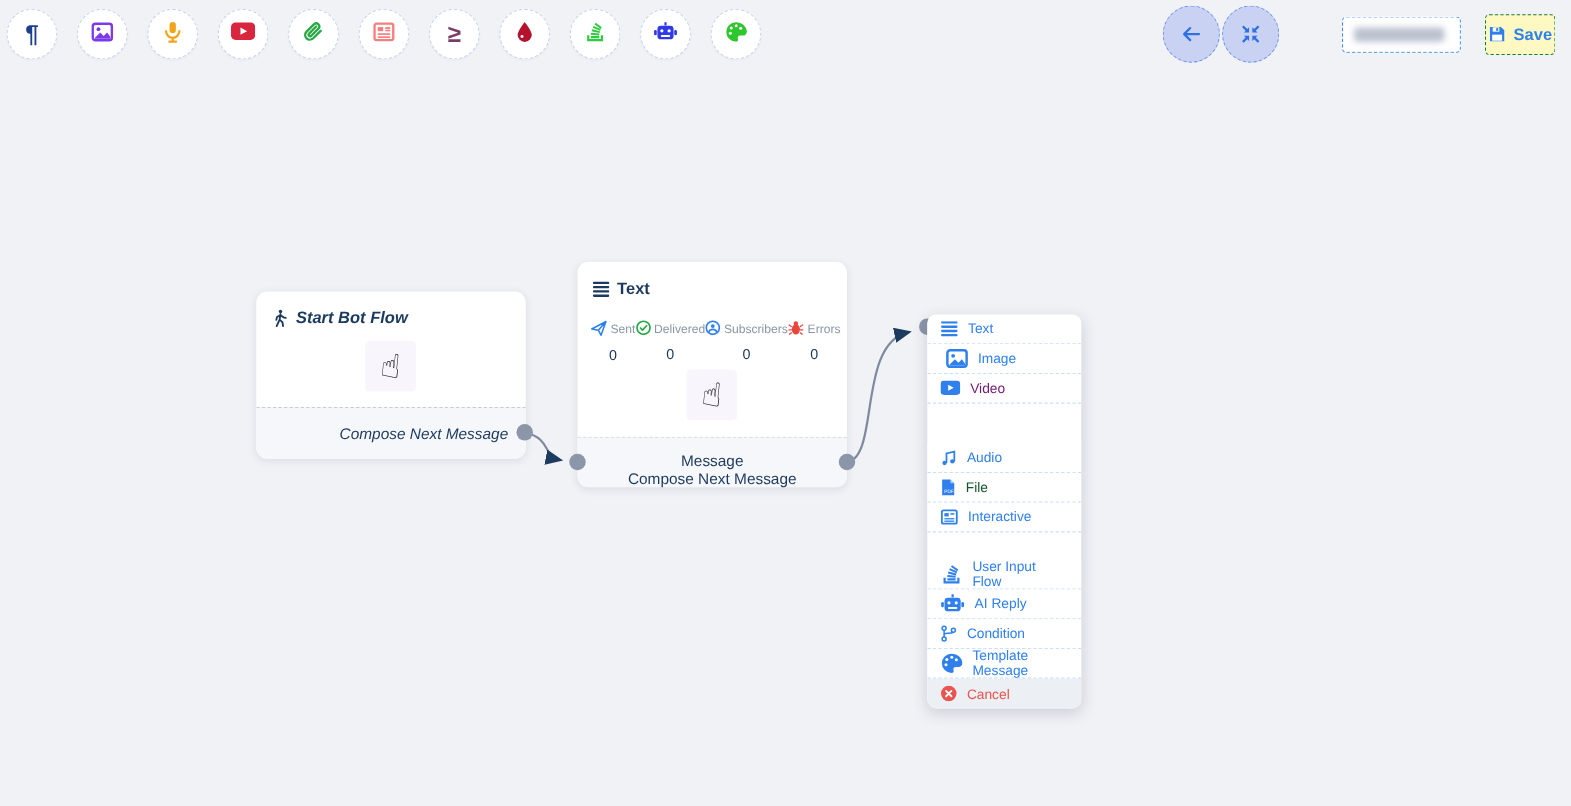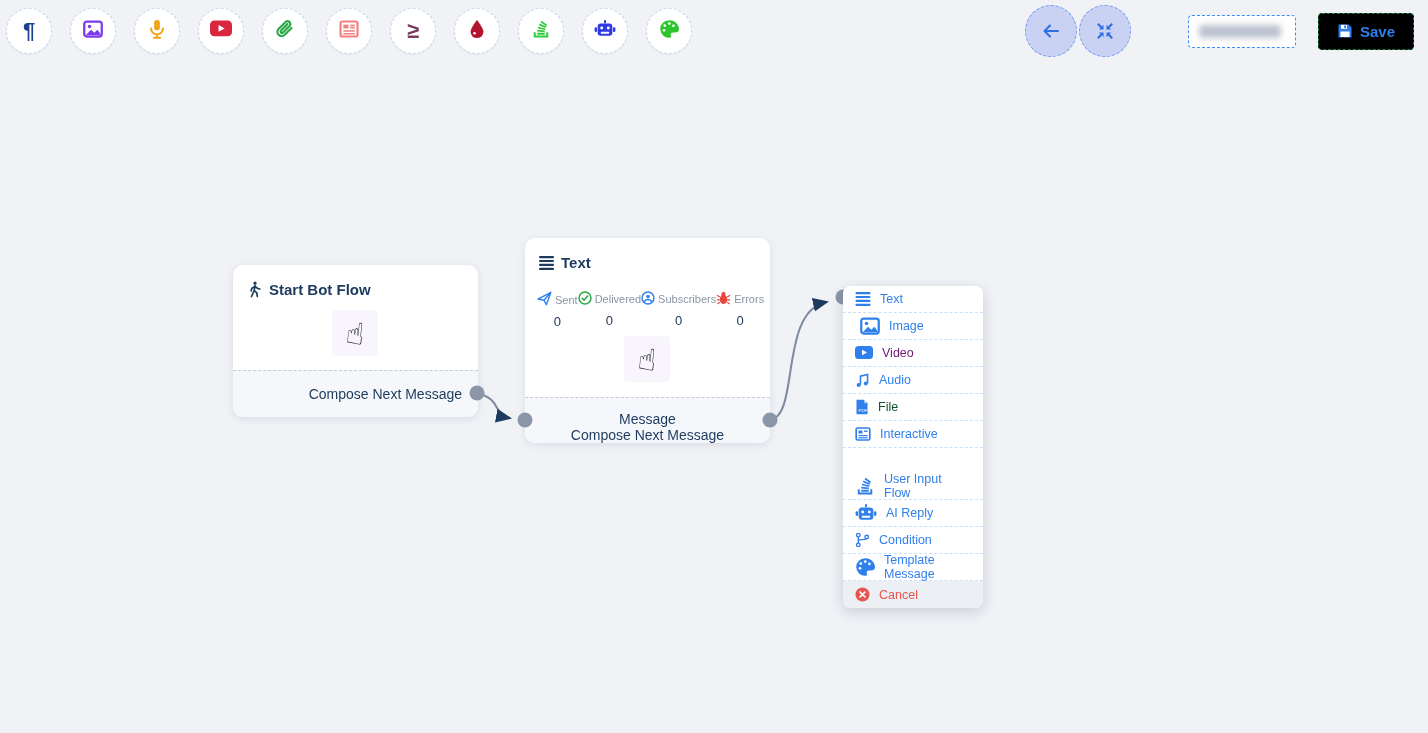--- a/index.html
+++ b/index.html
@@ -38,22 +38,22 @@
     width:108px; height:33px; border-radius:4px;
     background:#ffffff; border:1.5px dashed #3d8bfd;
     display:flex; align-items:center; padding:0 10px;
   }
   .redacted {
     width:82px; height:13px; border-radius:3px;
     background:#a9b2c2; filter:blur(3px); opacity:.8;
   }
   .save-btn {
     margin-left:22px;
-    height:37px; padding:0 18px; border-radius:4px;
-    background:#000000; border:1.5px dashed #157e3b;
+    height:37px; padding:0 2px; border-radius:4px;
+    background:#fef9c3; border:1.5px dashed #157e3b;
     display:flex; align-items:center; gap:7px;
     color:#2f80ed; font-size:15px; font-weight:700; cursor:pointer;
   }
   
   .node {
     position:absolute; background:#ffffff; border-radius:10px;
     box-shadow:0 2px 8px rgba(25,40,70,.10); z-index:1;
   }
   .node-header {
     display:flex; align-items:center; gap:7px;
@@ -207,21 +207,21 @@
           <path d="M1.5 1.5 h10 l3 3 v10 h-13 Z" fill="#2f80ed"></path>
           <rect x="4" y="1.8" width="6" height="4" fill="#ffffff"></rect>
           <rect x="7.2" y="2.5" width="1.8" height="2.6" fill="#2f80ed"></rect>
           <rect x="3.5" y="8.5" width="9" height="5.5" fill="#ffffff"></rect>
         </svg>
     </span>
     <span>Save</span>
   </div>
 </div>
 
-<div class="node" style="left:233px; top:265px; width:245px; height:152px;">
+<div class="node" style="left:233px; top:265px; width:245px; height:152px;font-style:italic;">
   <div class="node-header">
     <span>
       <svg class="icon-svg" width="15" height="17" viewBox="0 0 15 17">
           <g stroke="#1c3a5e" stroke-width="1.7" fill="none" stroke-linecap="round">
             <circle cx="8" cy="2.2" r="1.6" fill="#1c3a5e" stroke="none"></circle>
             <path d="M8 4.5 L7.2 9.5 M7.2 9.5 L4.5 15.5 M7.2 9.5 L9.8 12 L10.3 15.5 M8 5.5 L4.8 7.2 L4.2 9.8 M8 5.5 L10.8 7.5 L12.8 8"></path>
           </g>
         </svg>
     </span>
     <span>Start Bot Flow</span>
@@ -322,21 +322,21 @@
     </div>
     <div class="ctx-item" style="color: #701a75;">
       <span style="display: flex;">
         <svg width="18" height="14" viewBox="0 0 18 14">
           <rect width="18" height="13" rx="3.5" fill="#2f80ed"></rect>
           <path d="M7 3.8 L12 6.5 L7 9.2 Z" fill="#ffffff"></path>
         </svg>
       </span>
       <span>Video</span>
     </div>
-    <div class="ctx-item" style="color: rgb(47, 128, 237);">
+    <div class="ctx-item" style="color: rgb(47, 128, 237); margin-top: 36px;">
       <span style="display: flex;">
         <svg width="15" height="15" viewBox="0 0 16 16">
           <path d="M5.8 12.6 V3.4 L13.4 1.6 V11" stroke="#2f80ed" stroke-width="1.7" fill="none"></path>
           <circle cx="3.9" cy="12.7" r="2.1" fill="#2f80ed"></circle>
           <circle cx="11.5" cy="11.1" r="2.1" fill="#2f80ed"></circle>
         </svg>
       </span>
       <span>Audio</span>
     </div>
     <div class="ctx-item" style="color: #14532d;">

